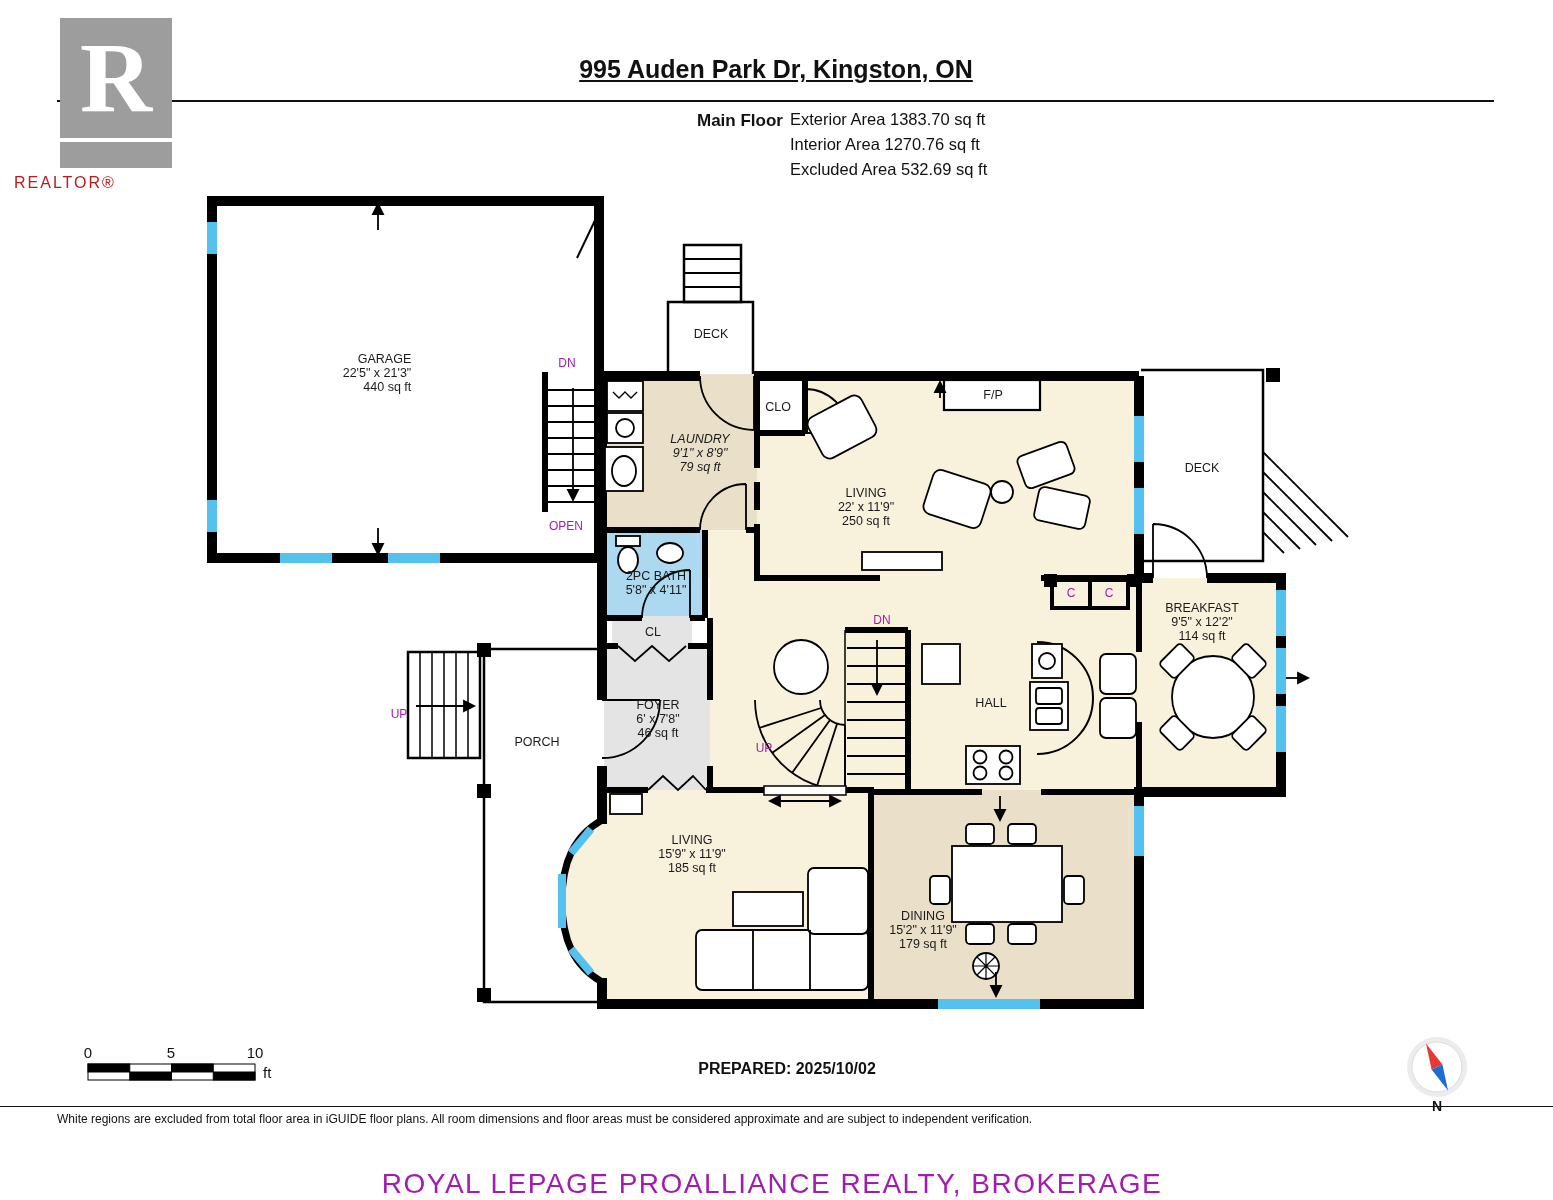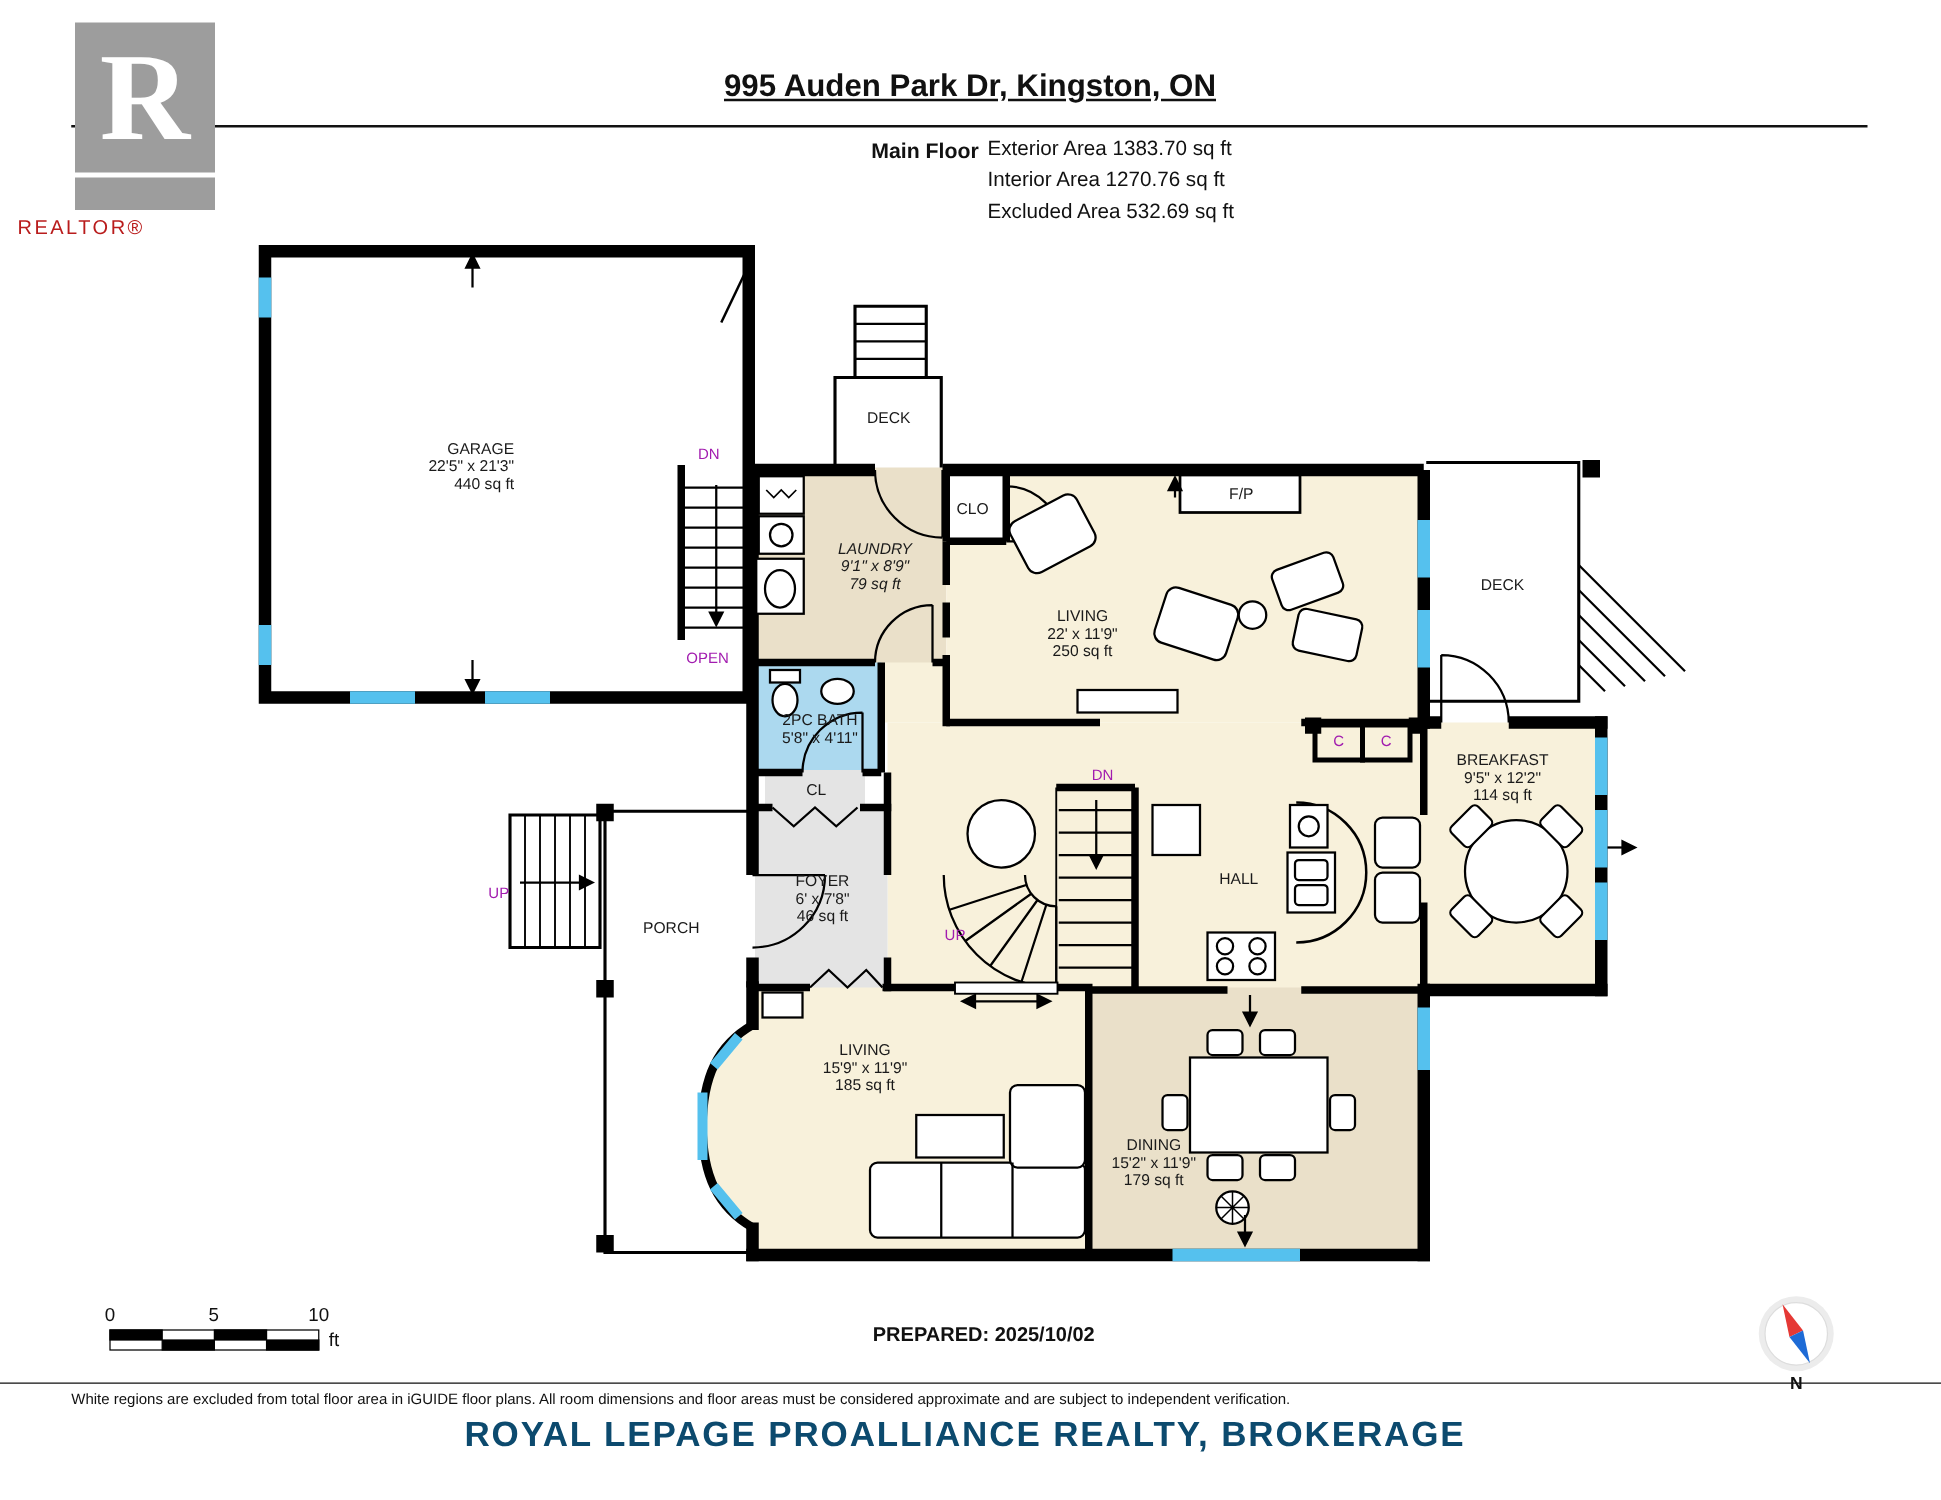--- a/index.html
+++ b/index.html
@@ -14,21 +14,21 @@
   .lbl{font-size:12.5px;line-height:14px;color:#1a1a1a;white-space:nowrap;}
   .lbl span{display:block;}
   .tinylbl{font-size:12px;color:#a21caf;}
   .logo-box{width:112px;height:120px;background:#9d9d9d;display:flex;align-items:center;justify-content:center;}
   .logo-r{color:#fff;font-family:"Liberation Serif",serif;font-weight:bold;font-size:100px;line-height:100px;}
   .logo-strip{width:112px;height:26px;background:#9d9d9d;}
   .logo-word{font-size:16px;letter-spacing:2px;color:#b91c1c;white-space:nowrap;}
   .prepared{font-size:16px;font-weight:bold;white-space:nowrap;}
   .scalenum{font-size:15px;}
   .disclaimer{font-size:12px;color:#111;white-space:nowrap;}
-  .watermark{font-size:28px;font-weight:bold;color:#0c4a6e;letter-spacing:1.5px;white-space:nowrap;}
+  .watermark{font-size:28px;font-weight:normal;color:#a21caf;letter-spacing:1.5px;white-space:nowrap;margin-top:36px;}
   .north{font-size:14px;font-weight:bold;}
   svg{display:block;}
 </style>
 </head>
 <body>
 
 <div class="page">
 
   <svg class="abs" style="left:0;top:0" width="1553" height="1200" viewBox="0 0 1553 1200">
 

